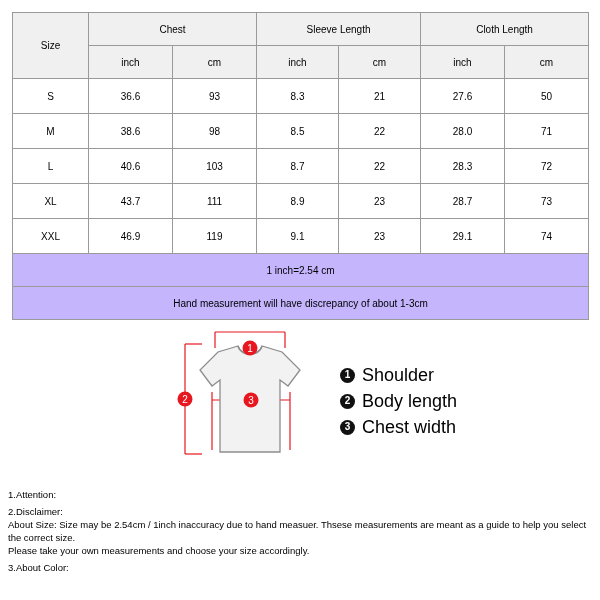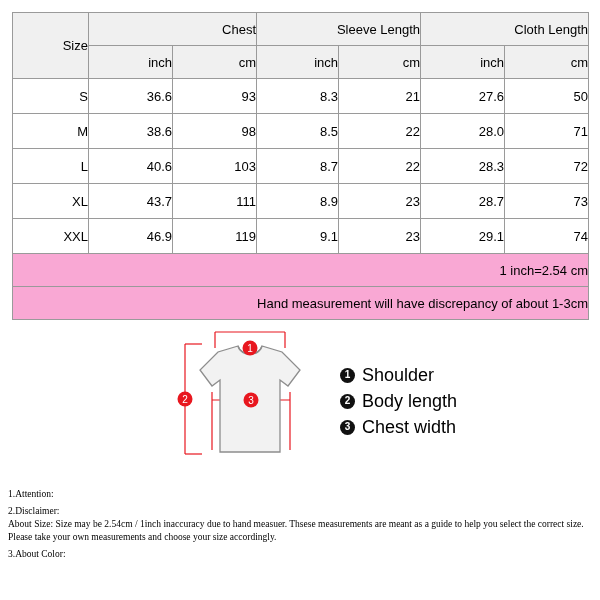--- a/index.html
+++ b/index.html
@@ -27,23 +27,23 @@
     box-sizing: border-box;
   }
   table.size-table {
     border-collapse: collapse;
     width: 576px;
     table-layout: fixed;
   }
   table.size-table th,
   table.size-table td {
     border: 1px solid #9a9a9a;
-    text-align: right;
+    text-align: center;
     vertical-align: middle;
-    font-size: 13px;
+    font-size: 10px;
     font-weight: normal;
     padding: 0;
     height: 32px;
   }
   .hdr-cell {
     background: #f0f0f0;
     font-weight: bold;
     font-size: 14px;
   }
   .sub-hdr {
@@ -60,21 +60,21 @@
   td.rowlabel {
     font-size: 14px;
   }
   tr.data-row td {
     height: 34px;
   }
   td.note-cell {
     font-size: 12px;
     font-weight: bold;
     height: 28px;
-    background: #f9a8d4;
+    background: #c4b5fd;
   }
 
   
   .diagram {
     position: relative;
     width: 600px;
     height: 150px;
     margin-top: 6px;
   }
   .shirt-svg {
@@ -117,21 +117,21 @@
     top: 488px;
     font-size: 9.5px;
     line-height: 13px;
     color: #000;
   }
   .notes .head {
     margin-top: 4px;
     font-size: 9.5px;
   }
   .notes .head:first-child { margin-top: 0; }
-  .notes p { margin: 0; font-family: Liberation Serif, serif; }
+  .notes p { margin: 0; }
 </style>
 </head>
 <body>
 
 <div class="page">
 
   <div class="table-wrap">
     <table class="size-table">
       <colgroup>
         <col style="width:76px">

